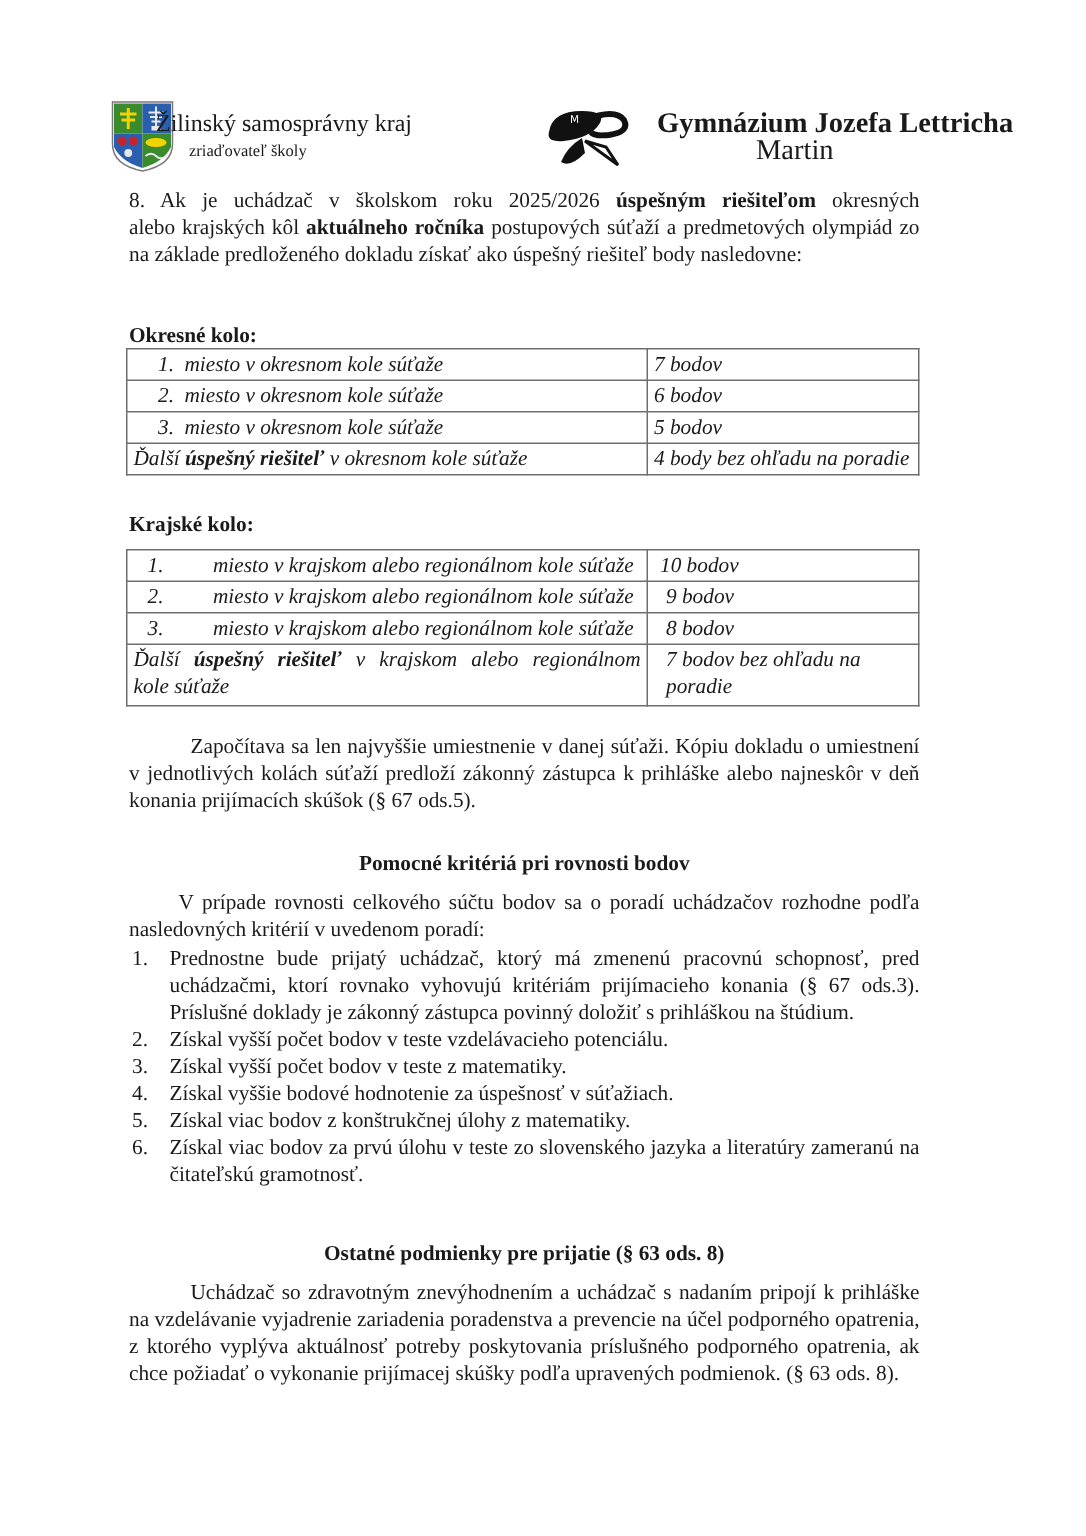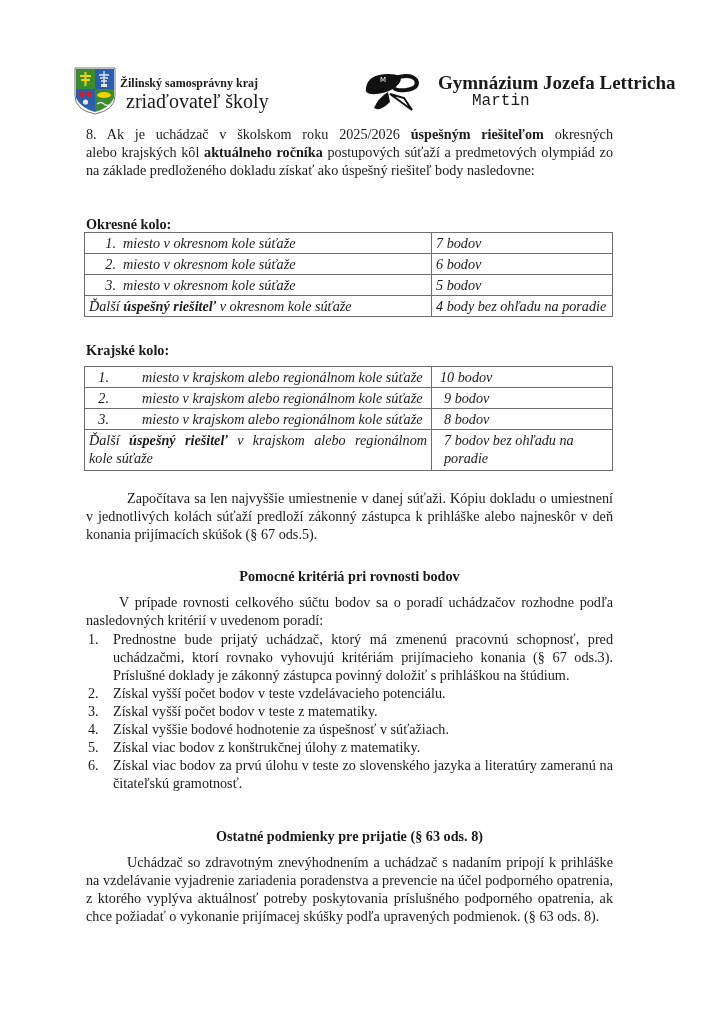--- a/index.html
+++ b/index.html
@@ -3,25 +3,25 @@
 <meta charset="utf-8">
 <style>
   html, body { margin: 0; padding: 0; background: #ffffff; }
   body {
     width: 724px; height: 1024px; position: relative; overflow: hidden;
     font-family: "Liberation Serif", "DejaVu Serif", serif;
     color: #1a1a1a; font-size: 14.2px; line-height: 18px;
   }
   .header { position: absolute; top: 66px; left: 0; width: 724px; height: 50px; }
   .crest { position: absolute; left: 73px; top: 0; width: 44px; height: 50px; }
-  .kraj-title { position: absolute; left: 120px; top: 8px; font-weight: bold; font-size: 12px; }
-  .kraj-sub { position: absolute; left: 126px; top: 26px; font-size: 20px; }
+  .kraj-title { position: absolute; left: 104px; top: 8px; font-weight: normal; font-size: 16px; }
+  .kraj-sub { position: absolute; left: 126px; top: 26px; font-size: 11px; }
   .gym-logo { position: absolute; left: 360px; top: 2px; width: 70px; height: 46px; }
   .gym-title { position: absolute; left: 438px; top: 8px; font-weight: bold; font-size: 19px; }
-  .gym-sub { position: absolute; left: 472px; top: 26px; font-size: 16px; font-family: Liberation Mono, monospace; }
+  .gym-sub { position: absolute; left: 504px; top: 26px; font-size: 19px; }
 
   .content { position: absolute; left: 86px; width: 527px; }
   .just { text-align: justify; }
   .para8 { top: 125px; }
   .para8 p { margin: 0; text-align: justify; text-align-last: justify; }
   .para8 p.last { text-align-last: left; }
 
   .section-label { position: absolute; left: 86px; font-weight: bold; }
   table.pts { position: absolute; left: 84px; width: 529px; border-collapse: collapse; font-style: italic; }
   table.pts td { border: 1px solid #6e6e6e; padding: 1px 4px 1px 4px; vertical-align: top; height: 18px; }

